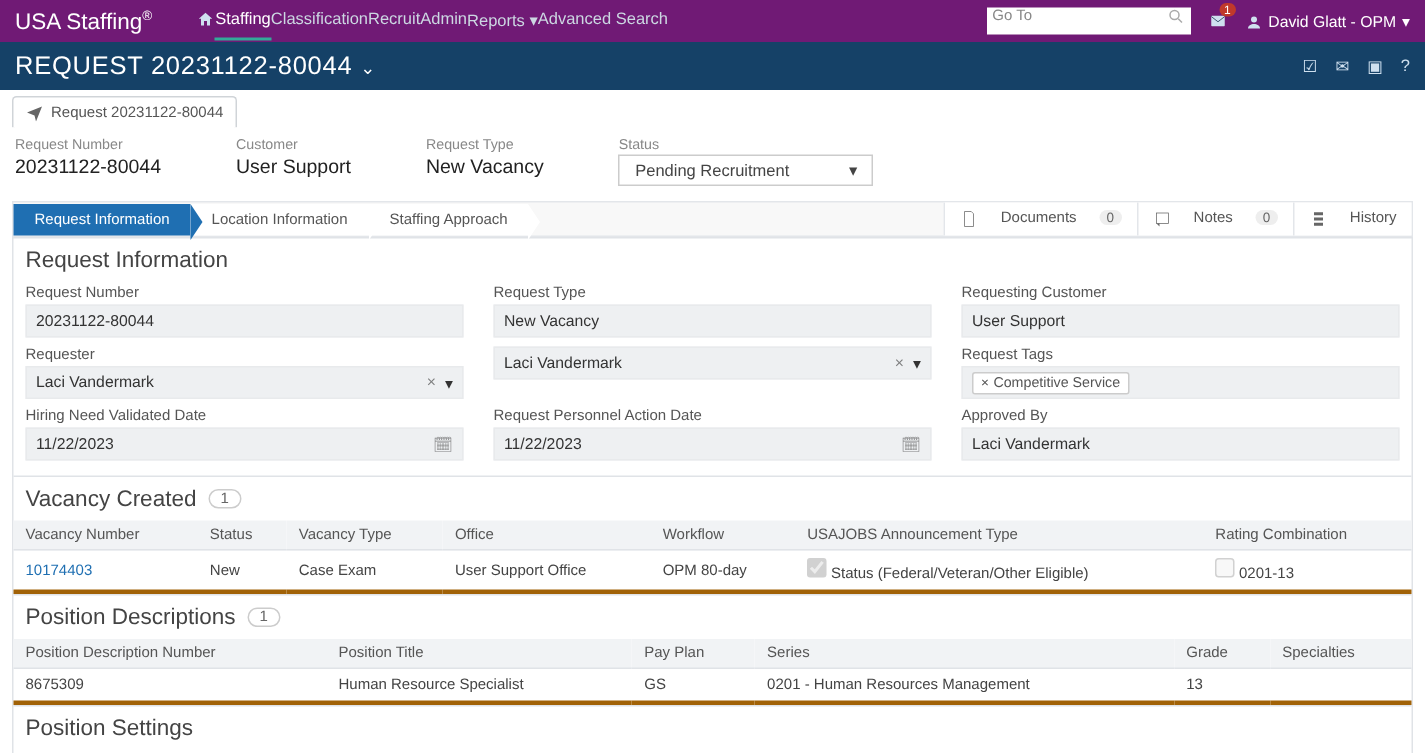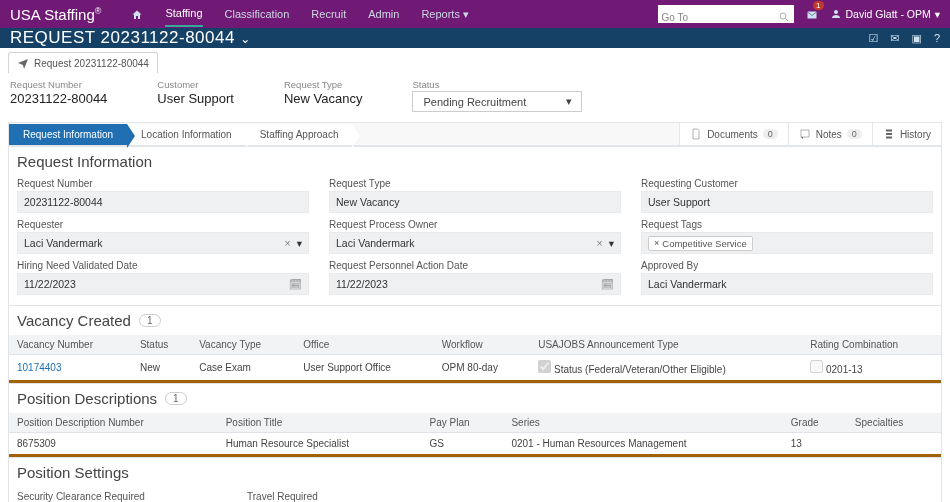--- a/index.html
+++ b/index.html
@@ -1,44 +1,44 @@
 <!DOCTYPE html>
 <html><head>
 <meta charset="utf-8">
 <style>
 *{margin:0;padding:0;box-sizing:border-box;font-family:"Segoe UI",Arial,sans-serif}
 body{background:#fff;font-size:11px;color:#333}
 .topbar{background:#701a75;height:28px;display:flex;align-items:center;color:#ccd7e2;padding:0 10px;font-size:11px}
 .brand{font-size:15px;color:#fff;font-weight:300;margin-right:30px}
 .brand sup{font-size:9px}
-.topnav{display:flex;gap:22px;align-items:center}
+.topnav{display:flex;}
 .topnav span{cursor:pointer;padding:6px 0}
 .topnav .active{color:#fff;border-bottom:2px solid #3a9}
 .topright{margin-left:auto;display:flex;align-items:center;gap:12px}
-.goto{background:#fff;height:18px;width:136px;display:flex;align-items:flex-end;padding:0 4px;color:#888;font-size:10px}
+.goto{background:#fff;height:18px;width:136px;display:flex;align-items:flex-start;padding:0 4px;color:#888;font-size:10px}
 .goto svg{margin-left:auto}
 .mail-badge{position:relative}
 .mail-badge .n{position:absolute;top:-6px;right:-6px;background:#c0392b;color:#fff;border-radius:7px;font-size:8px;padding:0 3px}
 .user{display:flex;align-items:flex-end;gap:4px;color:#fff;font-size:10.5px}
-.subbar{background:#154167;height:20px;display:flex;align-items:center;padding:0 10px;color:#fff}
+.subbar{background:#154167;height:32px;display:flex;align-items:center;padding:0 10px;color:#fff}
 .reqtitle{font-size:17px;font-weight:300;letter-spacing:.5px}
 .subright{margin-left:auto;display:flex;gap:12px;color:#cfe0ef}
 .main{padding:4px 8px 12px}
 .tabcard{display:inline-flex;background:#fff;border:1px solid #d0d4d8;border-bottom:none;border-radius:3px 3px 0 0;padding:4px 8px;font-size:10px;color:#555;align-items:center;gap:5px}
 .inforow{display:flex;gap:50px;padding:6px 2px 10px;color:#444;font-size:10px}
 .inforow .lbl{color:#888;font-size:9.5px;margin-bottom:1px}
 .inforow .val{font-size:13px;color:#222}
 .status-select{border:1px solid #ccc;padding:3px 10px;font-size:11px;min-width:170px;display:flex;align-items:center;justify-content:space-between;background:#fff}
 .wizard{display:flex;align-items:center;background:#f8f8f8;border:1px solid #e3e6ea;font-size:10px}
 .wstep{padding:5px 14px;position:relative;color:#555;background:#fff}
 .wstep.active{background:#1f6fb2;color:#fff}
 .wstep:after{content:"";position:absolute;right:-8px;top:0;width:0;height:0;border-top:12px solid transparent;border-bottom:12px solid transparent;border-left:8px solid #fff;z-index:1}
 .wstep.active:after{border-left-color:#1f6fb2}
 .wright{margin-left:auto;display:flex}
-.wbtn{border-left:1px solid #e3e6ea;padding:5px 10px;display:flex;align-items:center;gap:5px;color:#555;background:#fff}
+.wbtn{border-left:1px solid #e3e6ea;padding:5px 10px;display:flex;align-items:flex-start;gap:15px;color:#555;background:#fff}
 .count{background:#eee;border-radius:8px;padding:0 5px;font-size:9px;color:#666}
 .panel{border:1px solid #e0e3e7;margin-top:0}
 .panel-sec{border-top:1px solid #e0e3e7}
 .panel-sec:first-child{border-top:none}
 .sec-h{font-size:15px;color:#444;padding:6px 8px;font-weight:400;display:flex;align-items:center;gap:8px}
 .sec-h .pill{border:1px solid #ccc;border-radius:9px;padding:0 7px;font-size:10px;color:#666}
 .grid3{display:grid;grid-template-columns:1fr 1fr 1fr;gap:6px 20px;padding:2px 8px 10px}
 .flbl{font-size:10px;color:#555;margin-bottom:2px}
 .finput{background:#eef0f2;border:1px solid #e8eaec;padding:4px 6px;font-size:10.5px;color:#333;height:22px;display:flex;align-items:center;position:relative}
 .finput .cal{margin-left:auto;opacity:.6}
@@ -59,20 +59,21 @@
   <span class="brand"><span>USA Staffing</span><sup>®</sup></span>
   <div class="topnav">
     <span><svg class="ico" viewBox="0 0 24 24" fill="#cfe0ef">
           <path d="M12 3l9 8h-3v9h-4v-6H10v6H6v-9H3z"></path>
         </svg></span>
     <span class="active">Staffing</span>
     <span>Classification</span>
     <span>Recruit</span>
     <span>Admin</span>
     <span><span>Reports</span> <span>▾</span></span>
+    <span>Advanced Search</span>
   </div>
   <div class="topright">
     <div class="goto">
         <span>Go To</span>
         <svg class="ico" viewBox="0 0 24 24" fill="#aaa">
           <circle cx="10" cy="10" r="6" stroke="#aaa" stroke-width="2" fill="none"></circle>
           <line x1="15" y1="15" x2="20" y2="20" stroke="#aaa" stroke-width="2"></line>
         </svg>
       </div>
     <span class="mail-badge"><svg class="ico" viewBox="0 0 24 24" fill="#cfe0ef">
@@ -173,21 +174,20 @@
           </div>
         <div>
             <div class="flbl">Requester</div>
             <div class="finput">
               <span>Laci Vandermark</span>
               <span class="x">×</span>
               <span>▾</span>
             </div>
           </div>
         <div>
-            <div class="flbl">Request Process Owner</div>
             <div class="finput">
               <span>Laci Vandermark</span>
               <span class="x">×</span>
               <span>▾</span>
             </div>
           </div>
         <div>
             <div class="flbl">Request Tags</div>
             <div class="finput">
               <span class="tag">

